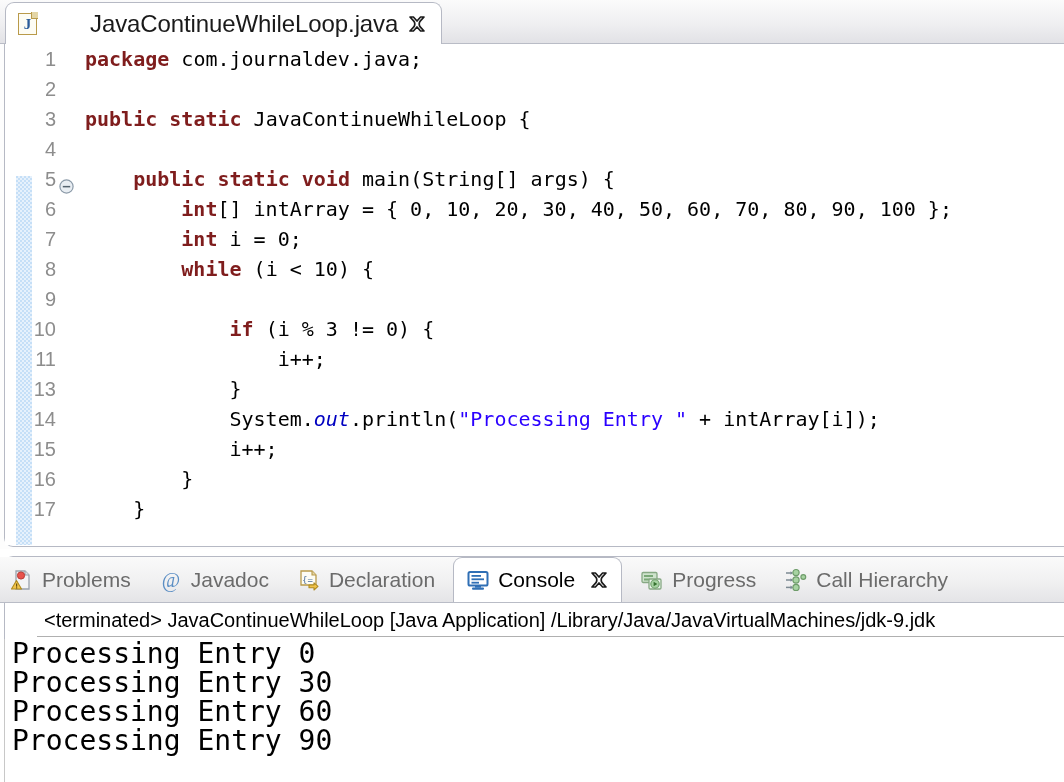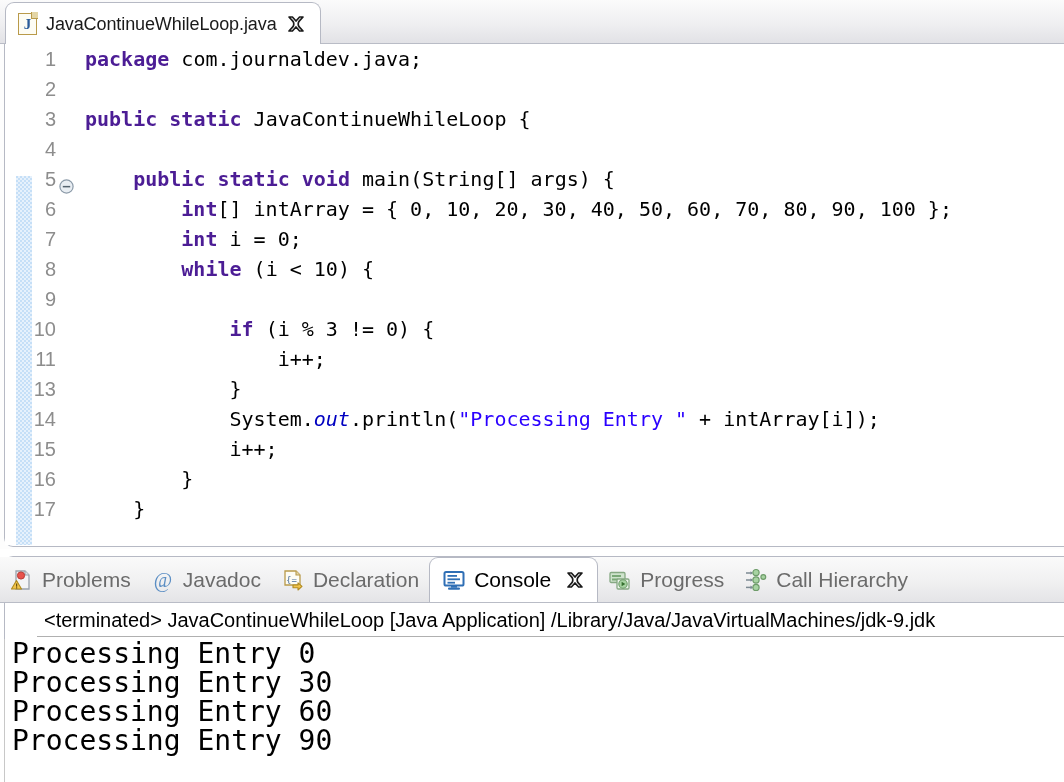--- a/index.html
+++ b/index.html
@@ -69,22 +69,23 @@
     box-sizing: border-box;
   }
   .java-file-icon .jletter {
     position: absolute; left: 0; right: 0; top: 1px;
     text-align: center;
     font-family: "Liberation Serif", serif;
     font-weight: bold; font-size: 15px; color: #2b5c99;
     line-height: 20px;
   }
   #editor-tab-title {
-    font-size: 18px; color: #1a1a1a; white-space: nowrap;
+    font-size: 24px; color: #1a1a1a; white-space: nowrap;
     letter-spacing: -0.1px;
+    margin-left: 44px;
   }
   .eclipse-x {
     width: 20px; height: 20px; flex: none;
   }
 
   
   #code-area {
     position: absolute;
     left: 5px; top: 44px; width: 1059px; height: 501px;
     overflow: hidden;
@@ -122,21 +123,21 @@
   }
   .fold-marker {
     position: absolute; left: 54px; top: 8px;
     width: 15px; height: 15px;
   }
   .code-text {
     position: absolute; left: 80px; top: 0;
     color: #000000;
     padding-right: 984px;
   }
-  .kw  { color: #4c1d95; font-weight: bold; }
+  .kw  { color: #7f1d1d; font-weight: bold; }
   .str { color: #2a00ff; }
   .fld { color: #0000c0; font-style: italic; }
 
   
   #bottom-part {
     position: absolute;
     left: 0; top: 551px; width: 1064px; height: 231px;
     background: #ffffff;
   }
   #bottom-frame {
@@ -147,21 +148,21 @@
     border-top-left-radius: 9px;
     box-sizing: border-box;
     background: #ffffff;
   }
   #view-tabbar {
     position: absolute;
     left: 0; top: 6px; width: 1064px; height: 46px;
     background: linear-gradient(to bottom, #fafafa 0%, #f0f0f1 55%, #e4e4e7 100%);
     border-bottom: 1px solid #b9bcc6;
     box-sizing: border-box;
-    display: flex; align-items: flex-end;
+    display: flex; align-items: flex-end; gap: 8px;
   }
   .view-tab {
     height: 45px;
     display: flex; align-items: center; gap: 8px;
     padding: 0 10px;
     box-sizing: border-box;
     font-size: 21px;
     color: #6b6b6b;
     white-space: nowrap;
   }

